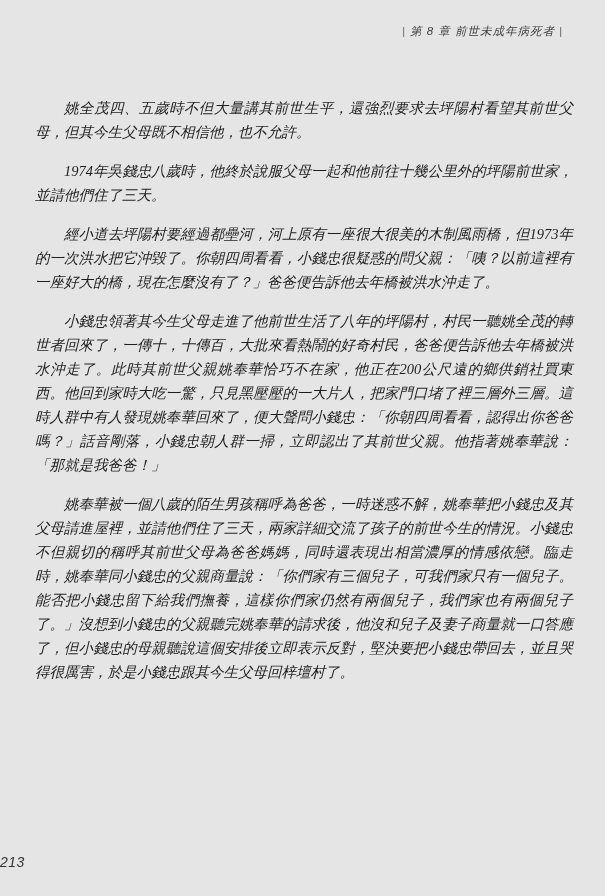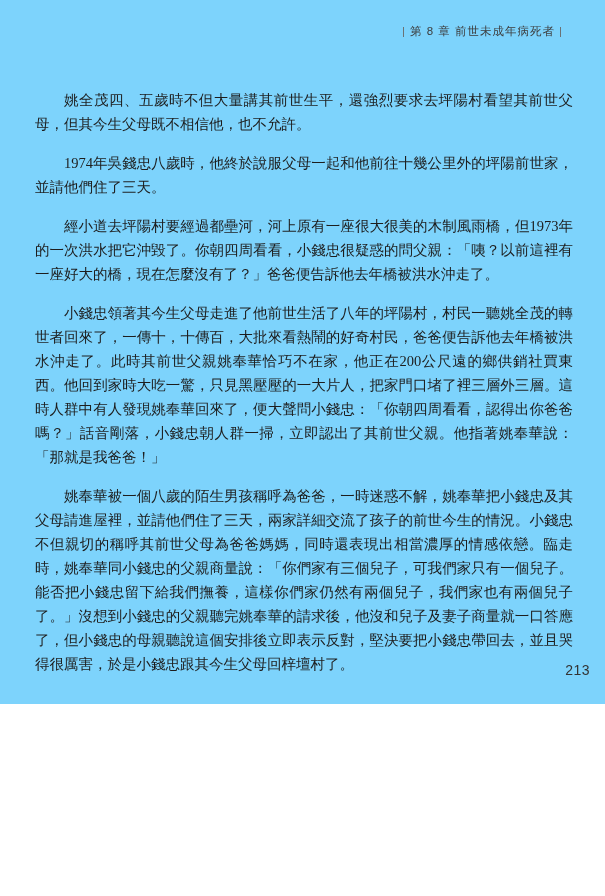--- a/index.html
+++ b/index.html
@@ -3,24 +3,25 @@
 <meta charset="utf-8">
 <style>
   html, body {
     margin: 0;
     padding: 0;
     background: #ffffff;
   }
   .book-page {
     position: relative;
     width: 605px;
-    height: 704px;
-    background: #7dd3fc;
+    height: 896px;
+    background: #e5e5e5;
     overflow: hidden;
     color: #1d1d1d;
+    font-style: italic;
   }
   .running-header {
     position: absolute;
     top: 24px;
     right: 38px;
     font-family: "Liberation Sans", "DejaVu Sans", sans-serif;
     font-size: 11.5px;
     color: #3c3c3c;
     letter-spacing: 1px;
     white-space: nowrap;
@@ -35,29 +36,29 @@
     top: 84px;
     left: 35px;
     width: 538px;
     font-family: "Liberation Serif", "DejaVu Serif", serif;
     font-size: 14.5px;
     line-height: 24px;
     text-align: justify;
     color: #1d1d1d;
   }
   .content p {
-    margin: 4px 0 15px 0;
+    margin: 12px 0 15px 0;
     text-indent: 2em;
   }
   .page-number {
     position: absolute;
     bottom: 26px;
     left: 0;
-    right: 15px;
-    text-align: right;
+    right: 26px;
+    text-align: left;
     font-family: "Liberation Sans", "DejaVu Sans", sans-serif;
     font-size: 14px;
     color: #333333;
     letter-spacing: 0.5px;
   }
 </style>
 </head>
 <body>
 
 <div class="book-page">

